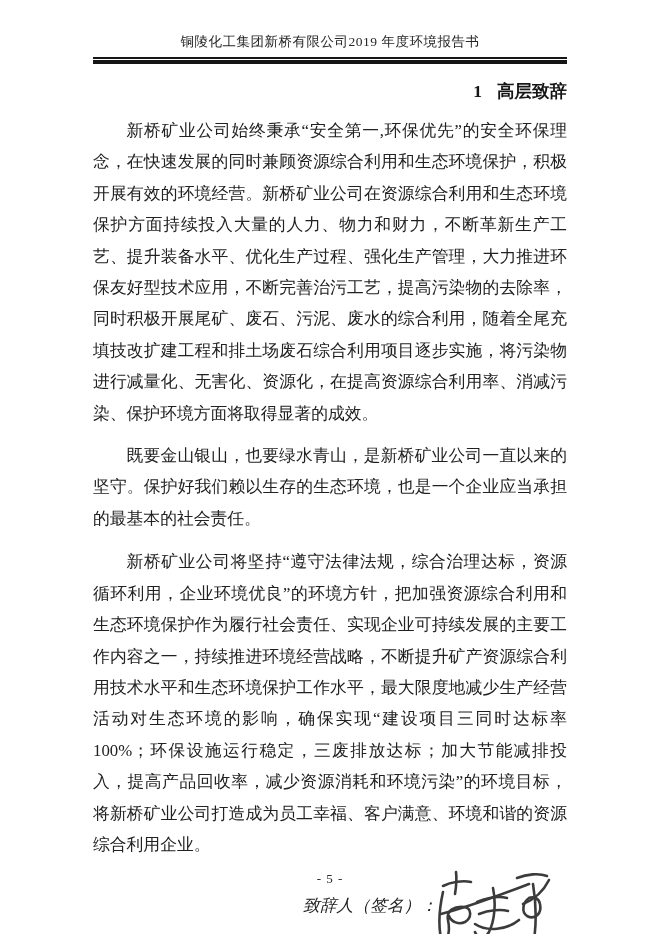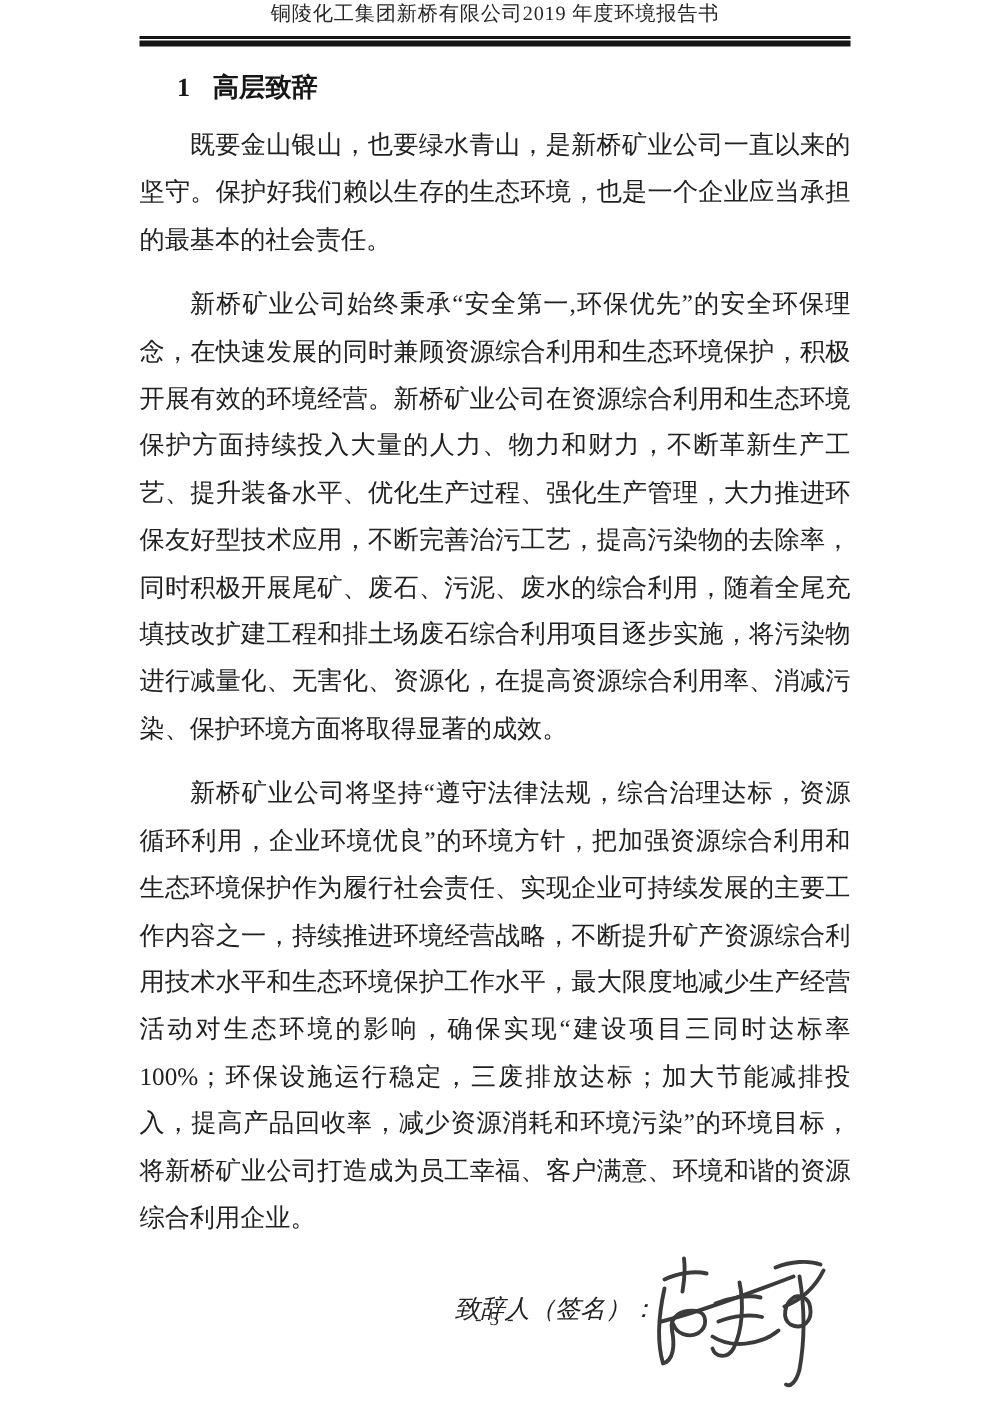--- a/index.html
+++ b/index.html
@@ -14,35 +14,37 @@
     position: relative;
     width: 665px; height: 934px;
     background: #ffffff;
   }
   .content {
     position: absolute;
     left: 93px; top: 0;
     width: 474px;
   }
   .header-text {
+    padding-top: 33px;
     text-align: center;
     font-size: 13.5px;
     letter-spacing: 0.5px;
     color: #262626;
   }
   .header-rule { margin-top: 6px; }
   .rule-thin  { height: 2px; background: #151515; }
   .rule-gap   { height: 1px; background: transparent; }
   .rule-thick { height: 4px; background: #151515; }
   .section-title {
     margin-top: 15px;
     padding-left: 25px;
     font-size: 17.5px;
     font-weight: bold;
     color: #161616;
+    text-align: right;
   }
   .section-title .sec-num { margin-right: 15px; }
   .para {
     margin-top: 12px;
     font-size: 16.8px;
     line-height: 31.4px;
     text-align: justify;
     text-justify: inter-ideograph;
     text-indent: 2em;
     color: #212121;
@@ -92,23 +94,23 @@
     <div class="header-rule">
       <div class="rule-thin"></div>
       <div class="rule-gap"></div>
       <div class="rule-thick"></div>
     </div>
 
     <h1 class="section-title">
       <span class="sec-num">1</span><span>高层致辞</span>
     </h1>
 
+    <p class="para">新桥矿业公司始终秉承“安全第一,环保优先”的安全环保理念，在快速发展的同时兼顾资源综合利用和生态环境保护，积极开展有效的环境经营。新桥矿业公司在资源综合利用和生态环境保护方面持续投入大量的人力、物力和财力，不断革新生产工艺、提升装备水平、优化生产过程、强化生产管理，大力推进环保友好型技术应用，不断完善治污工艺，提高污染物的去除率，同时积极开展尾矿、废石、污泥、废水的综合利用，随着全尾充填技改扩建工程和排土场废石综合利用项目逐步实施，将污染物进行减量化、无害化、资源化，在提高资源综合利用率、消减污染、保护环境方面将取得显著的成效。</p>
+
     <p class="para first">既要金山银山，也要绿水青山，是新桥矿业公司一直以来的坚守。保护好我们赖以生存的生态环境，也是一个企业应当承担的最基本的社会责任。</p>
-
-    <p class="para">新桥矿业公司始终秉承“安全第一,环保优先”的安全环保理念，在快速发展的同时兼顾资源综合利用和生态环境保护，积极开展有效的环境经营。新桥矿业公司在资源综合利用和生态环境保护方面持续投入大量的人力、物力和财力，不断革新生产工艺、提升装备水平、优化生产过程、强化生产管理，大力推进环保友好型技术应用，不断完善治污工艺，提高污染物的去除率，同时积极开展尾矿、废石、污泥、废水的综合利用，随着全尾充填技改扩建工程和排土场废石综合利用项目逐步实施，将污染物进行减量化、无害化、资源化，在提高资源综合利用率、消减污染、保护环境方面将取得显著的成效。</p>
 
     <p class="para">新桥矿业公司将坚持“遵守法律法规，综合治理达标，资源循环利用，企业环境优良”的环境方针，把加强资源综合利用和生态环境保护作为履行社会责任、实现企业可持续发展的主要工作内容之一，持续推进环境经营战略，不断提升矿产资源综合利用技术水平和生态环境保护工作水平，最大限度地减少生产经营活动对生态环境的影响，确保实现“建设项目三同时达标率100%；环保设施运行稳定，三废排放达标；加大节能减排投入，提高产品回收率，减少资源消耗和环境污染”的环境目标，将新桥矿业公司打造成为员工幸福、客户满意、环境和谐的资源综合利用企业。</p>
 
     <div class="signature-row">
       <span class="signature-label">致辞人（签名）：</span>
 
       <svg class="signature-svg" viewBox="0 0 132 104" aria-hidden="true">
         <g stroke="#3b3b3b" stroke-width="2.6">
 
           <path d="M16 56 C40 50 78 36 104 26"></path>

